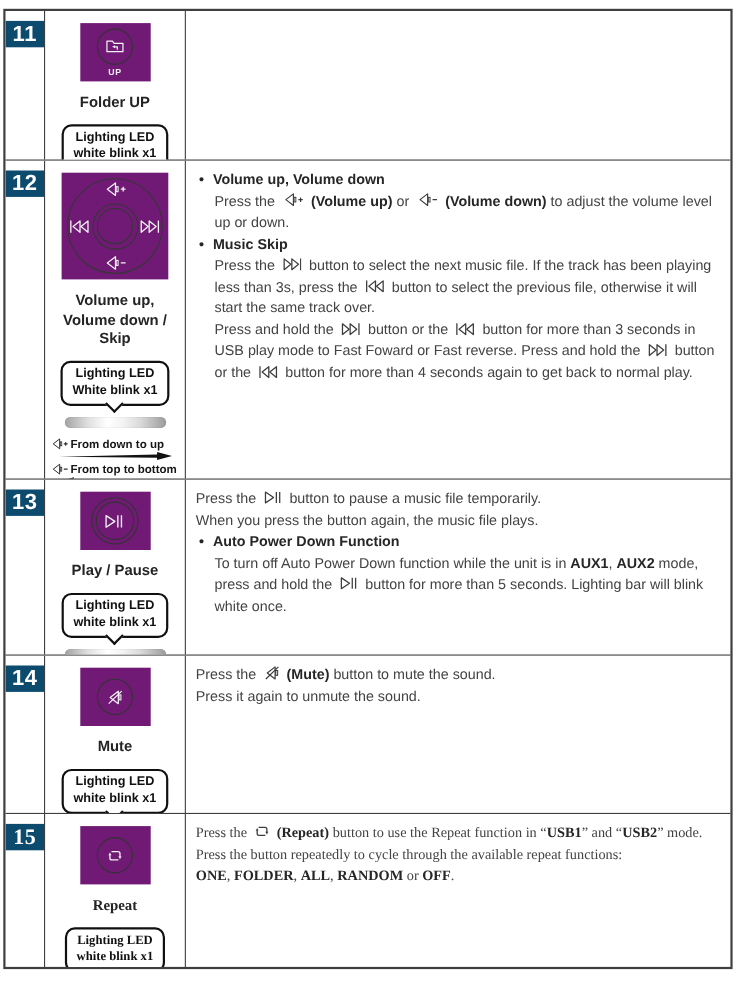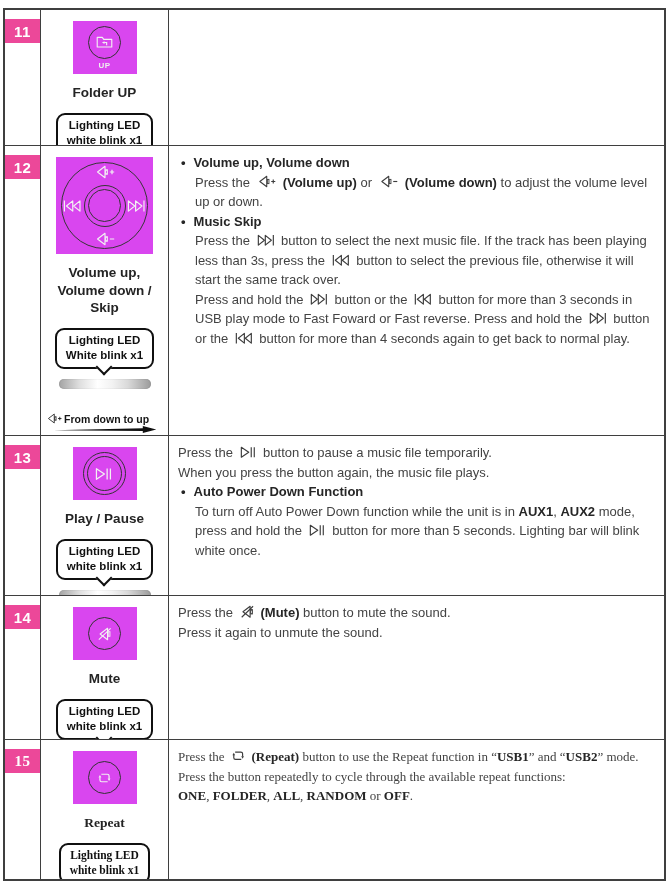--- a/index.html
+++ b/index.html
@@ -4,23 +4,23 @@
 <style>
   html,body{margin:0;padding:0;background:#ffffff;}
   body{width:672px;height:892px;position:relative;font-family:"Liberation Sans",sans-serif;color:#434343;}
   .manual-table{position:absolute;left:3px;top:8px;width:663px;border:2px solid #3f3f3f;box-sizing:border-box;background:#fff;}
   .row{display:grid;grid-template-columns:36px 128px 1fr;border-bottom:1.5px solid #3f3f3f;box-sizing:border-box;overflow:hidden;}
   .row:last-child{border-bottom:none;font-family:Liberation Serif, serif;}
   .row-11{height:136px}.row-12{height:290px}.row-13{height:160px}.row-14{height:144px}.row-15{height:139px}
   .c1{border-right:1.5px solid #3f3f3f;padding-top:9px;display:flex;justify-content:center;align-items:flex-start;box-sizing:border-box;}
   .c2{border-right:1.5px solid #3f3f3f;display:flex;flex-direction:column;align-items:center;padding-top:11px;box-sizing:border-box;}
   .c3{padding:7px 10px 6px 9px;font-size:13px;line-height:1.5;box-sizing:border-box;}
-  .numbadge{background:#ec4899;color:#fff;font-weight:bold;font-size:15px;width:48px;height:24px;display:flex;align-items:center;justify-content:center;letter-spacing:.5px;}
-  
-  .tile{background:#d946ef;display:flex;align-items:center;justify-content:center;}
+  .numbadge{background:#0c4a6e;color:#fff;font-weight:bold;font-size:20px;width:48px;height:24px;display:flex;align-items:center;justify-content:center;letter-spacing:.5px;}
+  
+  .tile{background:#701a75;display:flex;align-items:center;justify-content:center;}
   .tile.small{width:64px;height:53px;}
   .tile.pad{width:97px;height:97px;position:relative;}
   .tcol{display:flex;flex-direction:column;align-items:center;}
   .tcircle{border:1.4px solid #333;border-radius:50%;width:31px;height:31px;display:flex;align-items:center;justify-content:center;color:#f2f2f2;}
   .tcircle2{border:1.4px solid #333;border-radius:50%;width:41px;height:41px;display:flex;align-items:center;justify-content:center;}
   .tcircle2 .tcircle{width:33px;height:33px;}
   .tcap{color:#efefef;font-size:8px;font-weight:bold;margin-top:2px;letter-spacing:.5px;}
   .pad-outer{position:absolute;left:5px;top:5px;right:5px;bottom:5px;border:1.4px solid #363636;border-radius:50%;}
   .pad-center{position:absolute;left:50%;top:50%;transform:translate(-50%,-50%);width:40px;height:40px;border:1.4px solid #363636;border-radius:50%;display:flex;align-items:center;justify-content:center;}
   .pad-center-inner{width:31px;height:31px;border:1.4px solid #363636;border-radius:50%;}
@@ -35,21 +35,21 @@
   
   .blabel{font-weight:bold;font-size:13.5px;color:#242424;text-align:center;margin-top:10px;line-height:1.3;}
   .blabel span{display:block;}
   
   .callout{margin-top:11px;border:2px solid #101010;border-radius:9px;background:#fff;padding:3px 9px 4px;position:relative;text-align:center;z-index:2;}
   .callout .cl{display:block;font-weight:bold;font-size:11.5px;color:#101010;line-height:1.32;}
   .callout .tail{position:absolute;bottom:-6.5px;left:50%;width:10px;height:10px;background:#fff;border-right:2px solid #101010;border-bottom:2px solid #101010;transform:translateX(-50%) rotate(45deg);}
   
   .led{margin-top:10px;width:92px;height:10px;border-radius:5px;background:linear-gradient(90deg,#a3a3a3 0%,#dedede 22%,#ffffff 42%,#f2f2f2 58%,#d9d9d9 75%,#9b9b9b 100%);box-shadow:inset 0 0 1px rgba(0,0,0,.35);}
   
-  .gestures{margin-top:22px;width:118px;}
+  .gestures{margin-top:7px;width:118px;}
   .gesture{margin-top:2px;}
   .gline{display:flex;align-items:center;font-weight:bold;font-size:10.5px;color:#161616;white-space:nowrap;}
   .gline .gic{display:inline-flex;margin-right:2px;color:#2a2a2a;}
   .gline .gic svg{height:11px;width:auto;display:block;}
   .garrow{display:block;margin-top:0px;}
   
   .p{margin:0;}
   .p.bullet{display:flex;align-items:baseline;font-weight:bold;color:#262626;padding-left:3px;}
   .p.bullet .dot{margin-right:8px;font-weight:bold;}
   .p.indent{padding-left:17px;}

